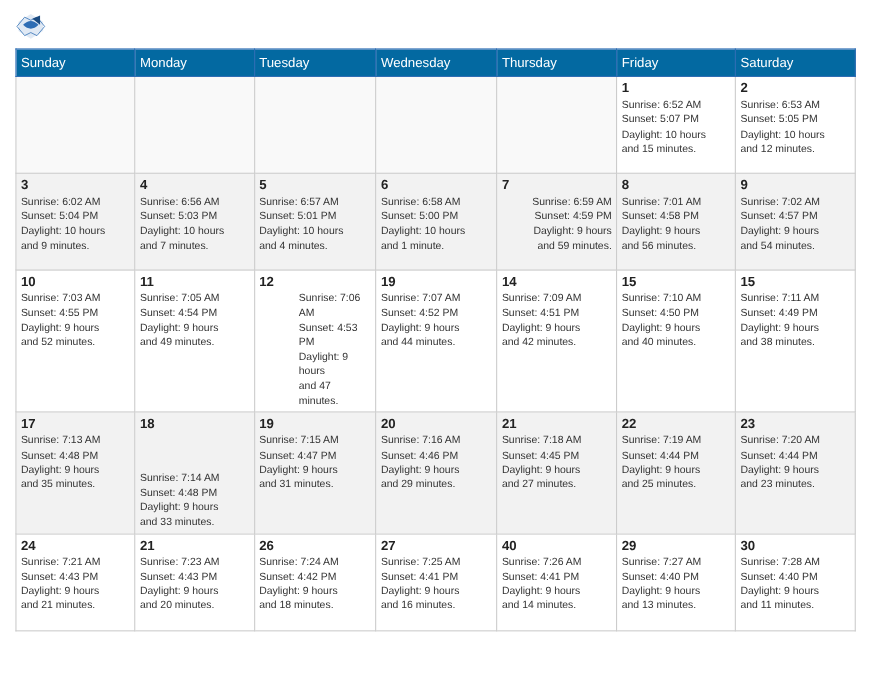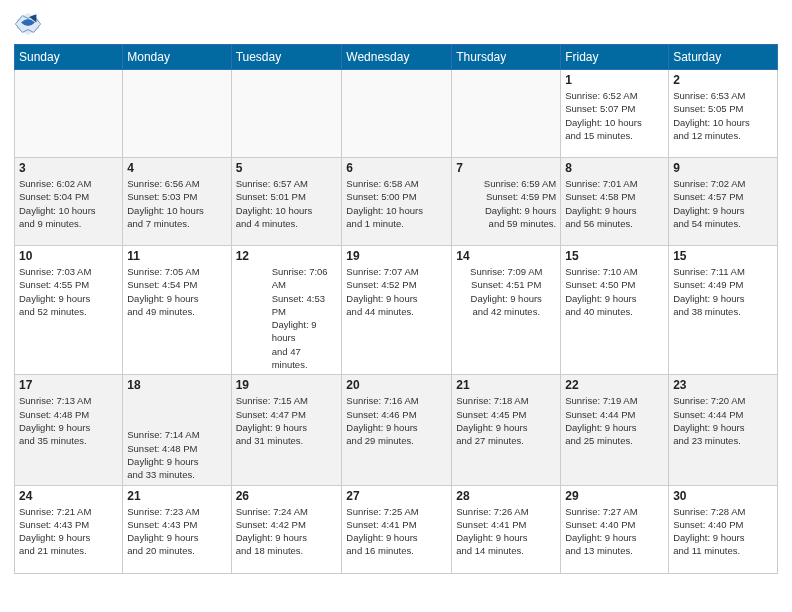--- a/index.html
+++ b/index.html
@@ -223,21 +223,21 @@
           </td>
           <td>
             <div class="day-num">19</div>
             <div class="day-info" style="white-space: pre-line;">Sunrise: 7:07 AM
 Sunset: 4:52 PM
 Daylight: 9 hours
 and 44 minutes.</div>
           </td>
           <td>
             <div class="day-num">14</div>
-            <div class="day-info" style="white-space: pre-line; text-align: center;">Sunrise: 7:09 AM
+            <div class="day-info" style="white-space: pre-line;">Sunrise: 7:09 AM
 Sunset: 4:51 PM
 Daylight: 9 hours
 and 42 minutes.</div>
           </td>
           <td>
             <div class="day-num">15</div>
             <div class="day-info" style="white-space: pre-line;">Sunrise: 7:10 AM
 Sunset: 4:50 PM
 Daylight: 9 hours
 and 40 minutes.</div>
@@ -324,21 +324,21 @@
 and 18 minutes.</div>
           </td>
           <td>
             <div class="day-num">27</div>
             <div class="day-info" style="white-space: pre-line;">Sunrise: 7:25 AM
 Sunset: 4:41 PM
 Daylight: 9 hours
 and 16 minutes.</div>
           </td>
           <td>
-            <div class="day-num">28</div>
+            <div class="day-num">40</div>
             <div class="day-info" style="white-space: pre-line;">Sunrise: 7:26 AM
 Sunset: 4:41 PM
 Daylight: 9 hours
 and 14 minutes.</div>
           </td>
           <td>
             <div class="day-num">29</div>
             <div class="day-info" style="white-space: pre-line;">Sunrise: 7:27 AM
 Sunset: 4:40 PM
 Daylight: 9 hours

